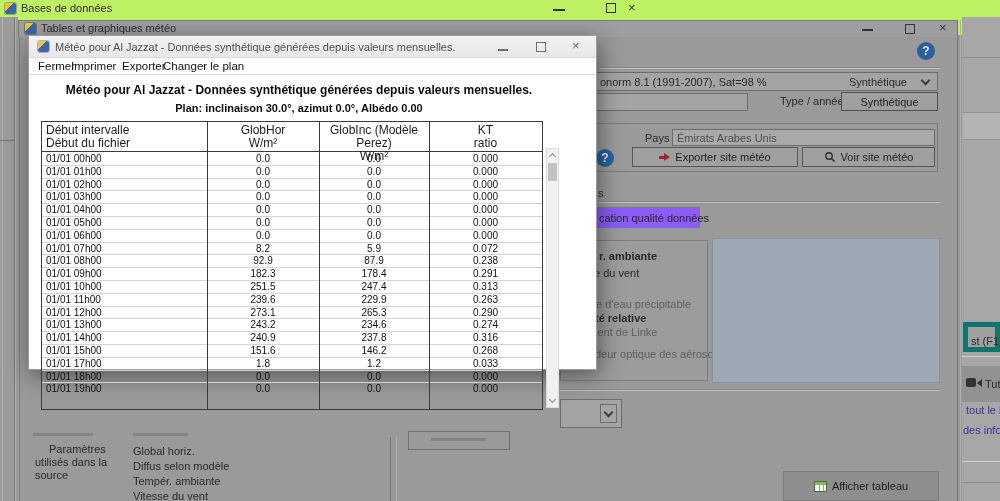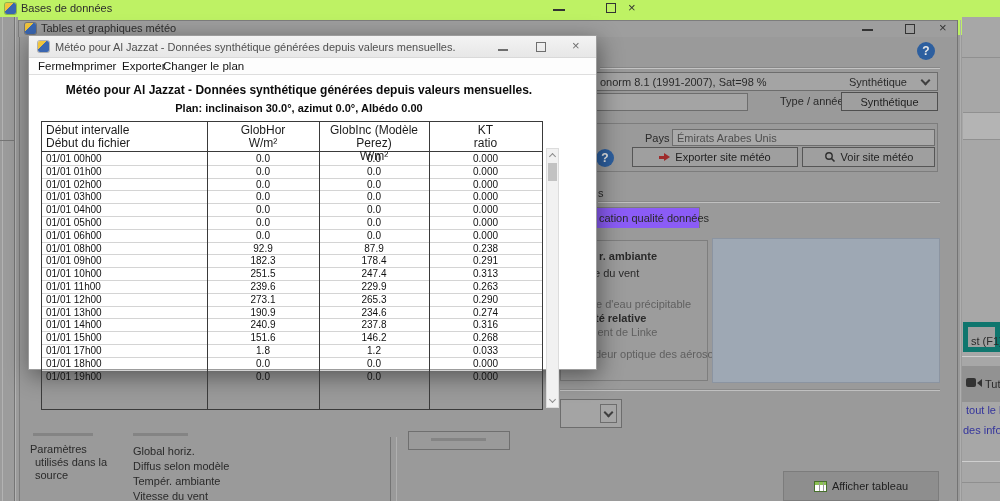--- a/index.html
+++ b/index.html
@@ -179,21 +179,21 @@
   <div class="abs hline" style="left:560px;top:390px;width:380px;background:#c0c0c0;"></div>
 
   <div class="abs field" style="left:560px;top:399px;width:62px;height:29px;">
     <span class="abs" style="right:4px;top:4px;width:17px;height:19px;border:1px solid #6d6d6d;background:#a6a6a6;">
       <span class="chev" style="position:absolute;left:4px;top:4px;"></span>
     </span>
   </div>
 
   <div class="abs remnant" style="left:33px;top:433px;width:60px;"></div>
   <div class="abs remnant" style="left:133px;top:433px;width:55px;"></div>
-  <div class="abs txt" style="left:30px;top:443px;">Paramètres</div>
+  <div class="abs txt" style="left:49px;top:443px;">Paramètres</div>
   <div class="abs txt" style="left:35px;top:456px;">utilisés dans la</div>
   <div class="abs txt" style="left:35px;top:469px;">source</div>
   <div class="abs txt" style="left:133px;top:445px;">Global horiz.</div>
   <div class="abs txt" style="left:133px;top:460px;">Diffus selon modèle</div>
   <div class="abs txt" style="left:133px;top:475px;">Tempér. ambiante</div>
   <div class="abs txt" style="left:133px;top:490px;">Vitesse du vent</div>
 
   <div class="abs vline" style="left:390px;top:437px;height:64px;background:#747474;"></div>
   <div class="abs vline" style="left:396px;top:437px;height:64px;background:#b0b0b0;"></div>
 
@@ -280,20 +280,26 @@
             <div class="tcell c2">0.0</div>
             <div class="tcell c3">0.000</div>
           </div>
           <div class="trow">
             <div class="tcell c0">01/01 06h00</div>
             <div class="tcell c1">0.0</div>
             <div class="tcell c2">0.0</div>
             <div class="tcell c3">0.000</div>
           </div>
           <div class="trow">
+            <div class="tcell c0">01/01 07h00</div>
+            <div class="tcell c1">8.2</div>
+            <div class="tcell c2">5.9</div>
+            <div class="tcell c3">0.072</div>
+          </div>
+          <div class="trow">
             <div class="tcell c0">01/01 08h00</div>
             <div class="tcell c1">92.9</div>
             <div class="tcell c2">87.9</div>
             <div class="tcell c3">0.238</div>
           </div>
           <div class="trow">
             <div class="tcell c0">01/01 09h00</div>
             <div class="tcell c1">182.3</div>
             <div class="tcell c2">178.4</div>
             <div class="tcell c3">0.291</div>
@@ -311,21 +317,21 @@
             <div class="tcell c3">0.263</div>
           </div>
           <div class="trow">
             <div class="tcell c0">01/01 12h00</div>
             <div class="tcell c1">273.1</div>
             <div class="tcell c2">265.3</div>
             <div class="tcell c3">0.290</div>
           </div>
           <div class="trow">
             <div class="tcell c0">01/01 13h00</div>
-            <div class="tcell c1">190.9</div>
+            <div class="tcell c1">243.2</div>
             <div class="tcell c2">234.6</div>
             <div class="tcell c3">0.274</div>
           </div>
           <div class="trow">
             <div class="tcell c0">01/01 14h00</div>
             <div class="tcell c1">240.9</div>
             <div class="tcell c2">237.8</div>
             <div class="tcell c3">0.316</div>
           </div>
           <div class="trow">

